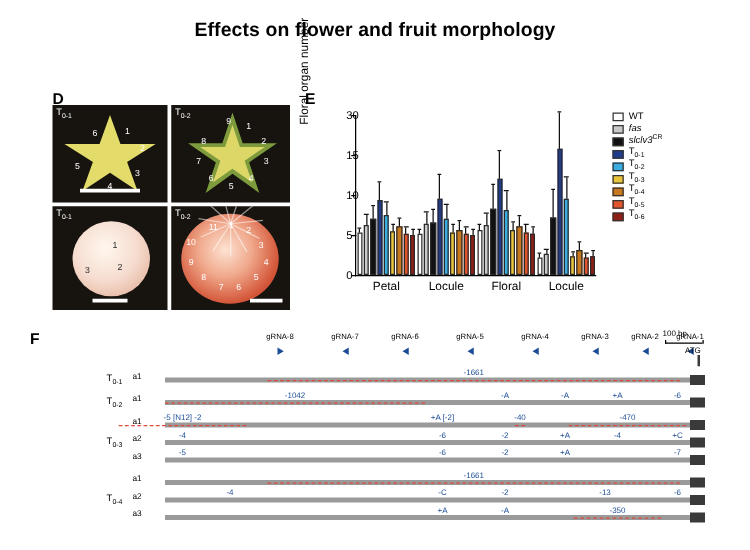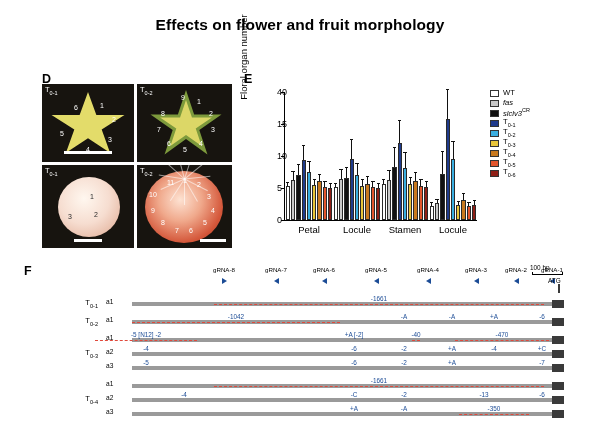--- a/index.html
+++ b/index.html
@@ -344,21 +344,21 @@
 
   <div class="panel-letter" id="panel-E-letter">E</div>
 
   <div class="chart-area">
     <div class="axis-y-label">Floral organ number</div>
     <div class="plot" id="plot">
         <div class="ytick" style="bottom: 0px; position: absolute; left: -4px; transform: translate(-100%, 50%);">0</div>
         <div class="ytick" style="bottom: 32px; position: absolute; left: -4px; transform: translate(-100%, 50%);">5</div>
         <div class="ytick" style="bottom: 64px; position: absolute; left: -4px; transform: translate(-100%, 50%);">10</div>
         <div class="ytick" style="bottom: 96px; position: absolute; left: -4px; transform: translate(-100%, 50%);">15</div>
-        <div class="ytick" style="bottom: 128px; position: absolute; left: -4px; transform: translate(-100%, 50%);">40</div>
+        <div class="ytick" style="bottom: 128px; position: absolute; left: -4px; transform: translate(-100%, 50%);">30</div>
         <div class="bar" style="left: 0.6px; height: 33.92px; background: rgb(255, 255, 255);"></div>
         <div class="err" style="left: 2.3px; bottom: 33.92px; height: 3.2px;"></div>
         <div class="err-cap" style="left: 1.1px; bottom: 37.12px; position: absolute;"></div>
         <div class="bar" style="left: 5.9px; height: 40.32px; background: rgb(201, 201, 201);"></div>
         <div class="err" style="left: 7.6px; bottom: 40.32px; height: 7.68px;"></div>
         <div class="err-cap" style="left: 6.4px; bottom: 48px; position: absolute;"></div>
         <div class="bar" style="left: 11.2px; height: 44.8px; background: rgb(17, 17, 17);"></div>
         <div class="err" style="left: 12.9px; bottom: 44.8px; height: 10.24px;"></div>
         <div class="err-cap" style="left: 11.7px; bottom: 55.04px; position: absolute;"></div>
         <div class="bar" style="left: 16.5px; height: 59.52px; background: rgb(31, 59, 140);"></div>
@@ -428,21 +428,21 @@
         <div class="err-cap" style="left: 123.6px; bottom: 42.24px; position: absolute;"></div>
         <div class="bar" style="left: 128.4px; height: 39.04px; background: rgb(200, 121, 31);"></div>
         <div class="err" style="left: 130.1px; bottom: 39.04px; height: 8.32px;"></div>
         <div class="err-cap" style="left: 128.9px; bottom: 47.36px; position: absolute;"></div>
         <div class="bar" style="left: 133.7px; height: 33.92px; background: rgb(226, 85, 44);"></div>
         <div class="err" style="left: 135.4px; bottom: 33.92px; height: 5.76px;"></div>
         <div class="err-cap" style="left: 134.2px; bottom: 39.68px; position: absolute;"></div>
         <div class="bar" style="left: 139px; height: 33.28px; background: rgb(142, 31, 22);"></div>
         <div class="err" style="left: 140.7px; bottom: 33.28px; height: 5.12px;"></div>
         <div class="err-cap" style="left: 139.5px; bottom: 38.4px; position: absolute;"></div>
-        <div class="group-label" style="left: 120px;">Stamen</div>
+        <div class="group-label" style="left: 120px;">Floral</div>
         <div class="bar" style="left: 144.6px; height: 14.08px; background: rgb(255, 255, 255);"></div>
         <div class="err" style="left: 146.3px; bottom: 14.08px; height: 2.56px;"></div>
         <div class="err-cap" style="left: 145.1px; bottom: 16.64px; position: absolute;"></div>
         <div class="bar" style="left: 149.9px; height: 16.64px; background: rgb(201, 201, 201);"></div>
         <div class="err" style="left: 151.6px; bottom: 16.64px; height: 3.84px;"></div>
         <div class="err-cap" style="left: 150.4px; bottom: 20.48px; position: absolute;"></div>
         <div class="bar" style="left: 155.2px; height: 46.08px; background: rgb(17, 17, 17);"></div>
         <div class="err" style="left: 156.9px; bottom: 46.08px; height: 21.76px;"></div>
         <div class="err-cap" style="left: 155.7px; bottom: 67.84px; position: absolute;"></div>
         <div class="bar" style="left: 160.5px; height: 101.12px; background: rgb(31, 59, 140);"></div>

